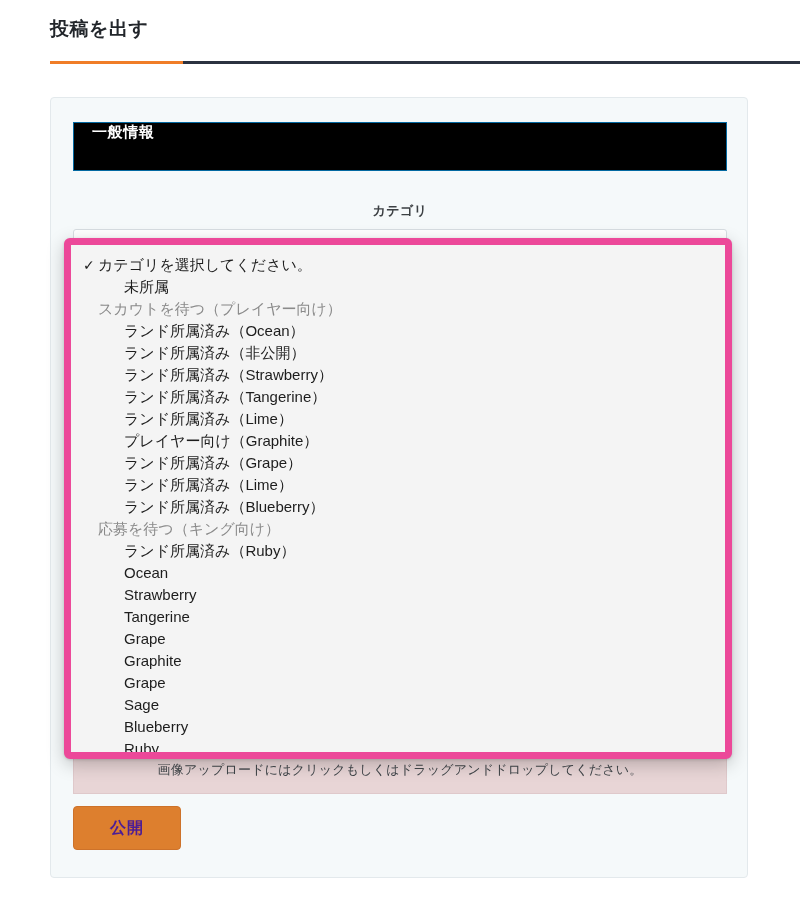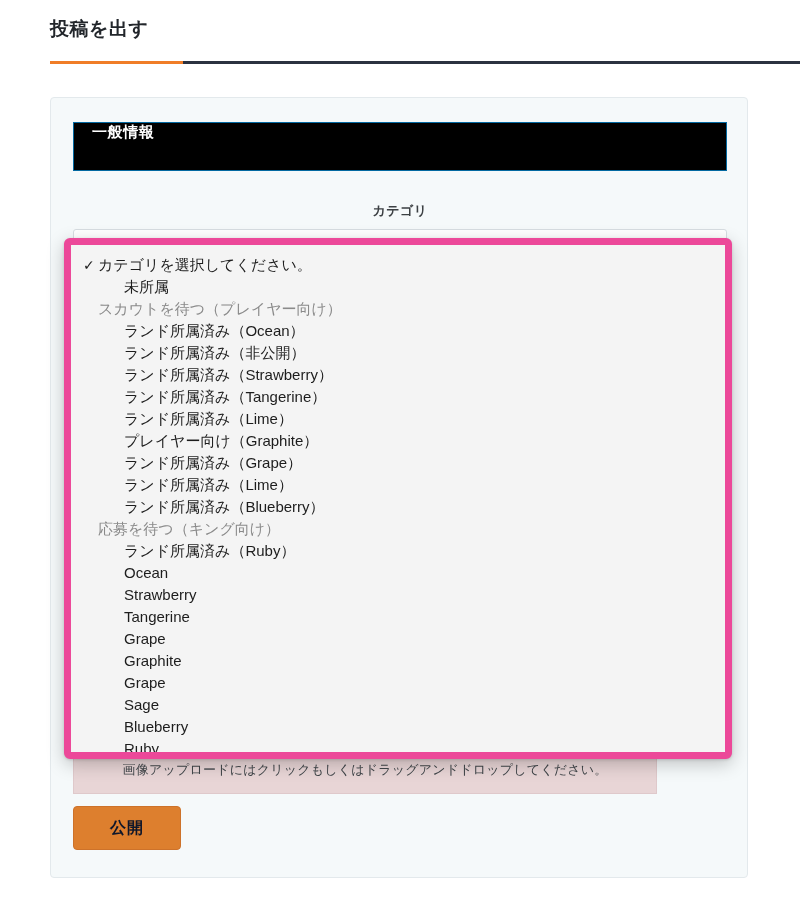--- a/index.html
+++ b/index.html
@@ -139,21 +139,21 @@
   }
   .resize-grip i:nth-child(1) { bottom: 3px;  width: 11px; }
   .resize-grip i:nth-child(2) { bottom: 6px;  width: 7px;  }
   .resize-grip i:nth-child(3) { bottom: 9px;  width: 3px;  }
 
   
   .upload-band {
     position: absolute;
     left: 22px;
     top: 648px;
-    width: 584px;
+    width: 654px;
     height: 48px;
     background: #e8d5d6;
     border: 1px solid #dfc9cb;
     box-sizing: border-box;
     display: flex;
     align-items: center;
     justify-content: center;
   }
   .upload-band-text {
     font-size: 13px;
@@ -164,21 +164,21 @@
   
   .publish-button {
     position: absolute;
     left: 22px;
     top: 708px;
     min-width: 108px;
     height: 44px;
     background: #dd7f2e;
     border: 1px solid #cd722a;
     border-radius: 4px;
-    color: #0f172a;
+    color: #4c1d95;
     font-family: "Liberation Sans", "DejaVu Sans", sans-serif;
     font-size: 16px;
     font-weight: bold;
     letter-spacing: 1px;
     cursor: pointer;
     padding: 0 20px;
   }
 
   
   .select-popup {

